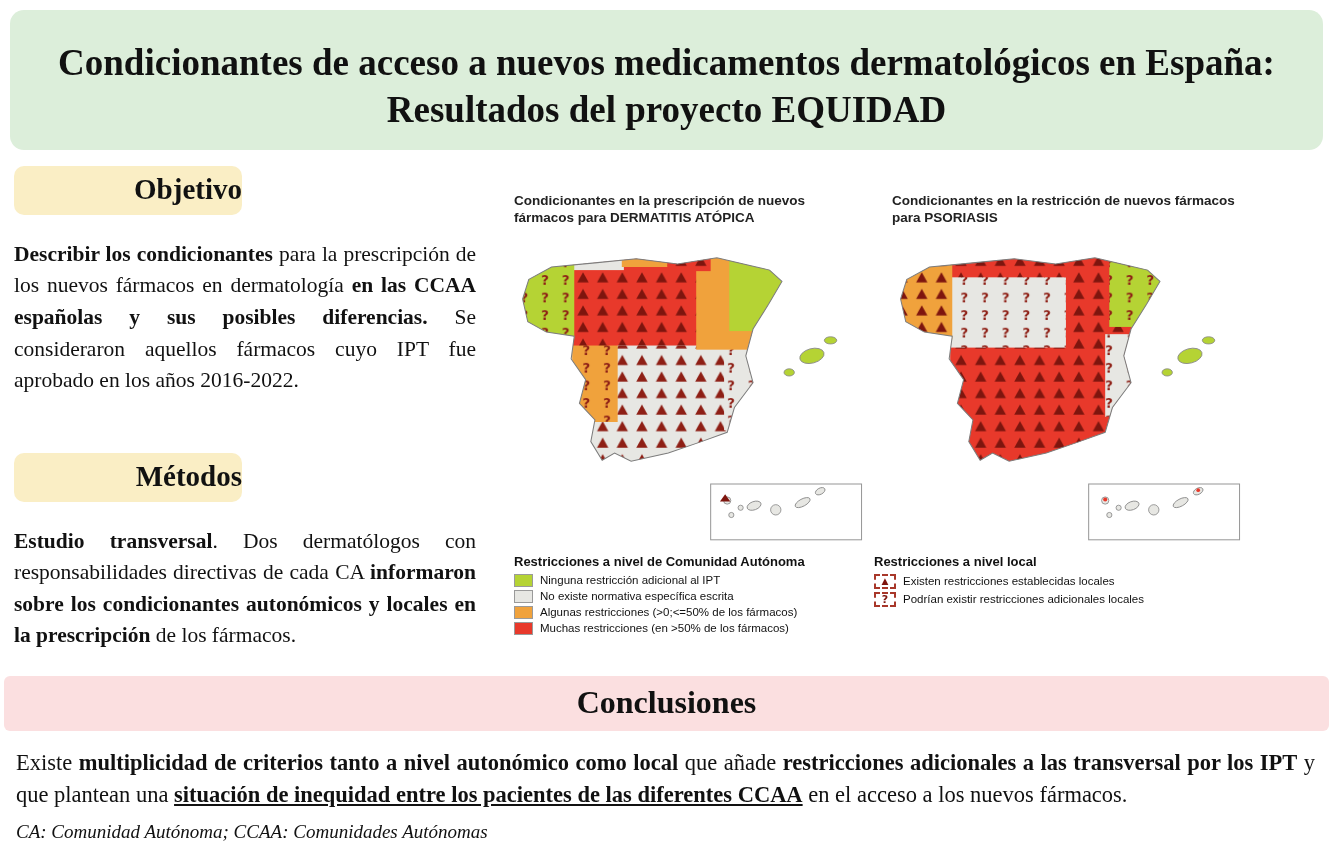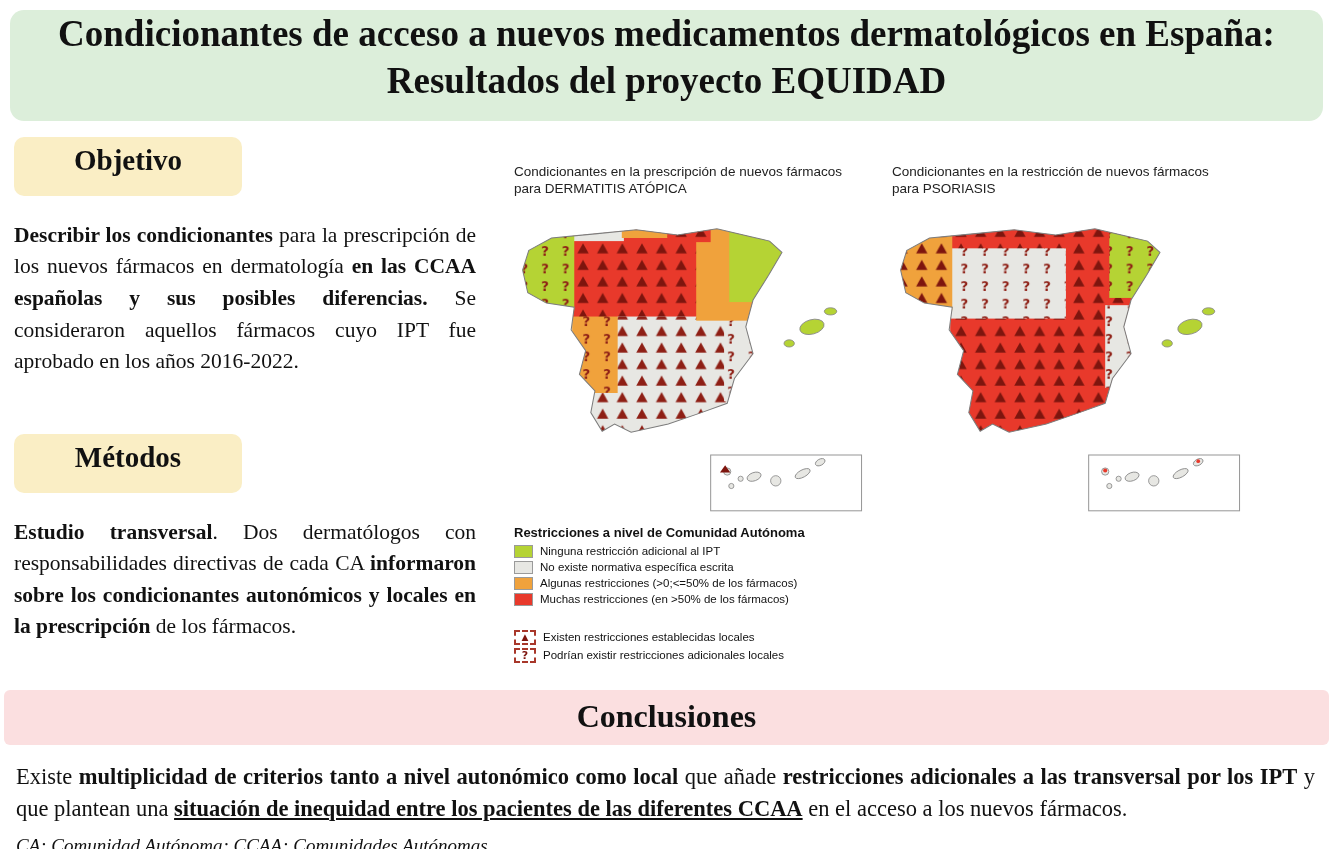--- a/index.html
+++ b/index.html
@@ -11,67 +11,67 @@
     color: #111;
     overflow: hidden;
   }
   .poster { width: 1333px; height: 849px; position: relative; }
 
   
   .banner {
     margin: 10px 10px 0 10px;
     background: #dceeda;
     border-radius: 14px;
-    padding: 0 46px 16px;
+    padding: 29px 46px 16px;
     text-align: center;
   }
   .banner h1 {
     margin: 0;
     font-size: 37px;
     line-height: 1.28;
     font-weight: bold;
   }
 
   
   .columns { display: flex; padding: 16px 12px 0 14px; gap: 38px; }
   .col-left { width: 462px; flex: none; }
   .col-right { flex: 1; min-width: 0; }
 
   .section-heading {
     width: 228px;
     background: #faeec5;
     border-radius: 10px;
-    text-align: center;
+    text-align: right;
     font-size: 29px;
     font-weight: bold;
-    padding: 7px 0 19px;
+    padding: 7px 0 9px;
   }
   .body-text {
     margin: 24px 0 0 0;
     font-size: 21.5px;
     line-height: 1.47;
     text-align: justify;
   }
   .heading-metodos { margin-top: 56px; }
 
   
   .maps-row { display: flex; gap: 18px; margin-top: 26px; }
   .map-block { margin: 0; width: 360px; flex: none; }
   .map-title {
     font-family: "Liberation Sans", sans-serif;
     font-size: 13.5px;
-    font-weight: normal;
+    font-weight: bold;
     color: #222;
     line-height: 1.3;
     width: 345px;
     min-height: 36px;
   }
   .map-svg { width: 352px; height: 310px; display: block; margin-top: 8px; }
 
-  .legends-row { display: flex; gap: 18px; margin-top: 8px; flex-direction: column; }
+  .legends-row { display: flex; margin-top: 8px; }
   .legend { width: 360px; flex: none; font-family: "Liberation Sans", sans-serif; }
   .legend-title { font-size: 13px; font-weight: bold; color: #111; margin-bottom: 5px; }
   .legend-item { display: flex; align-items: center; margin: 3px 0; }
   .legend-swatch {
     width: 19px; height: 13px; flex: none;
     border: 1px solid #9a9a9a;
     margin-right: 7px;
   }
   .legend-label { font-size: 11.5px; color: #111; }
   .sym-box {
@@ -255,20 +255,21 @@
             <span class="legend-swatch" style="background: rgb(240, 162, 60);"></span>
             <span class="legend-label">Algunas restricciones (&gt;0;&lt;=50% de los fármacos)</span>
           </div>
           <div class="legend-item">
             <span class="legend-swatch" style="background: rgb(232, 57, 43);"></span>
             <span class="legend-label">Muchas restricciones (en &gt;50% de los fármacos)</span>
           </div>
         </div>
 
         <div class="legend">
+          <div class="legend-title">Restricciones a nivel local</div>
           <div class="legend-item">
             <span class="sym-box">
                 <span class="sym-tri">▲</span>
               </span>
             <span class="legend-label">Existen restricciones establecidas locales</span>
           </div>
           <div class="legend-item">
             <span class="sym-box">
                 <span class="sym-q">?</span>
               </span>

